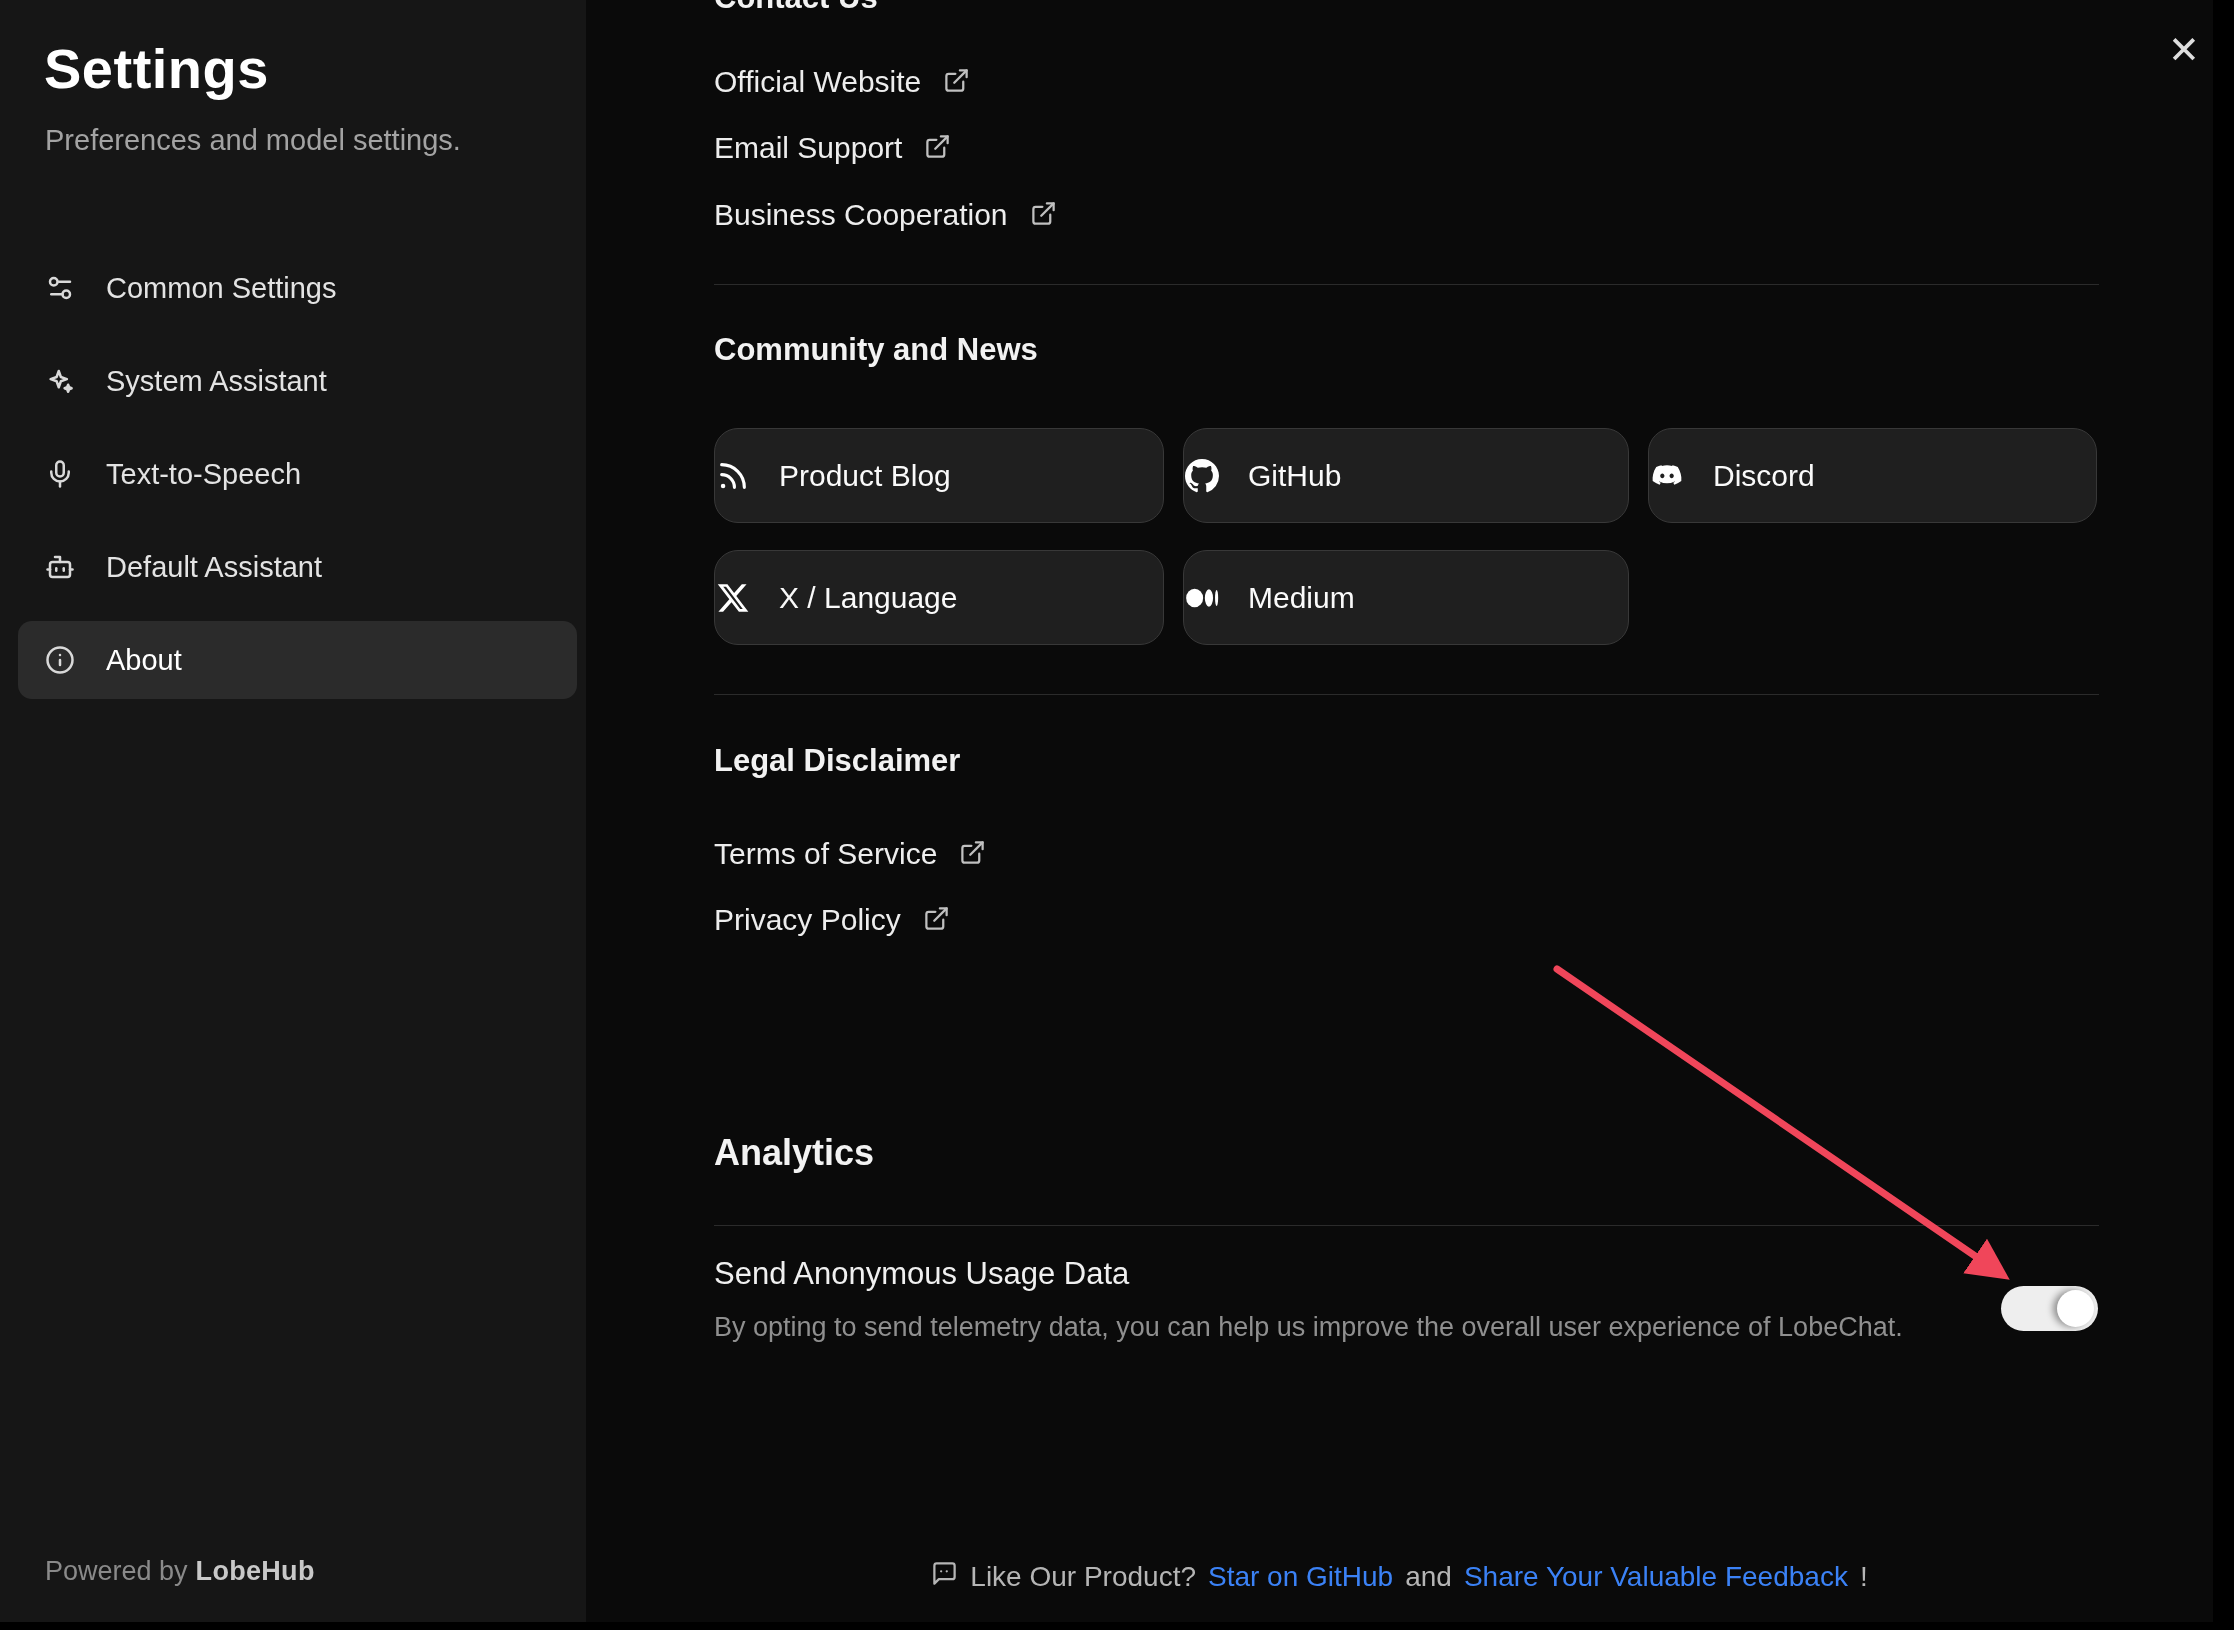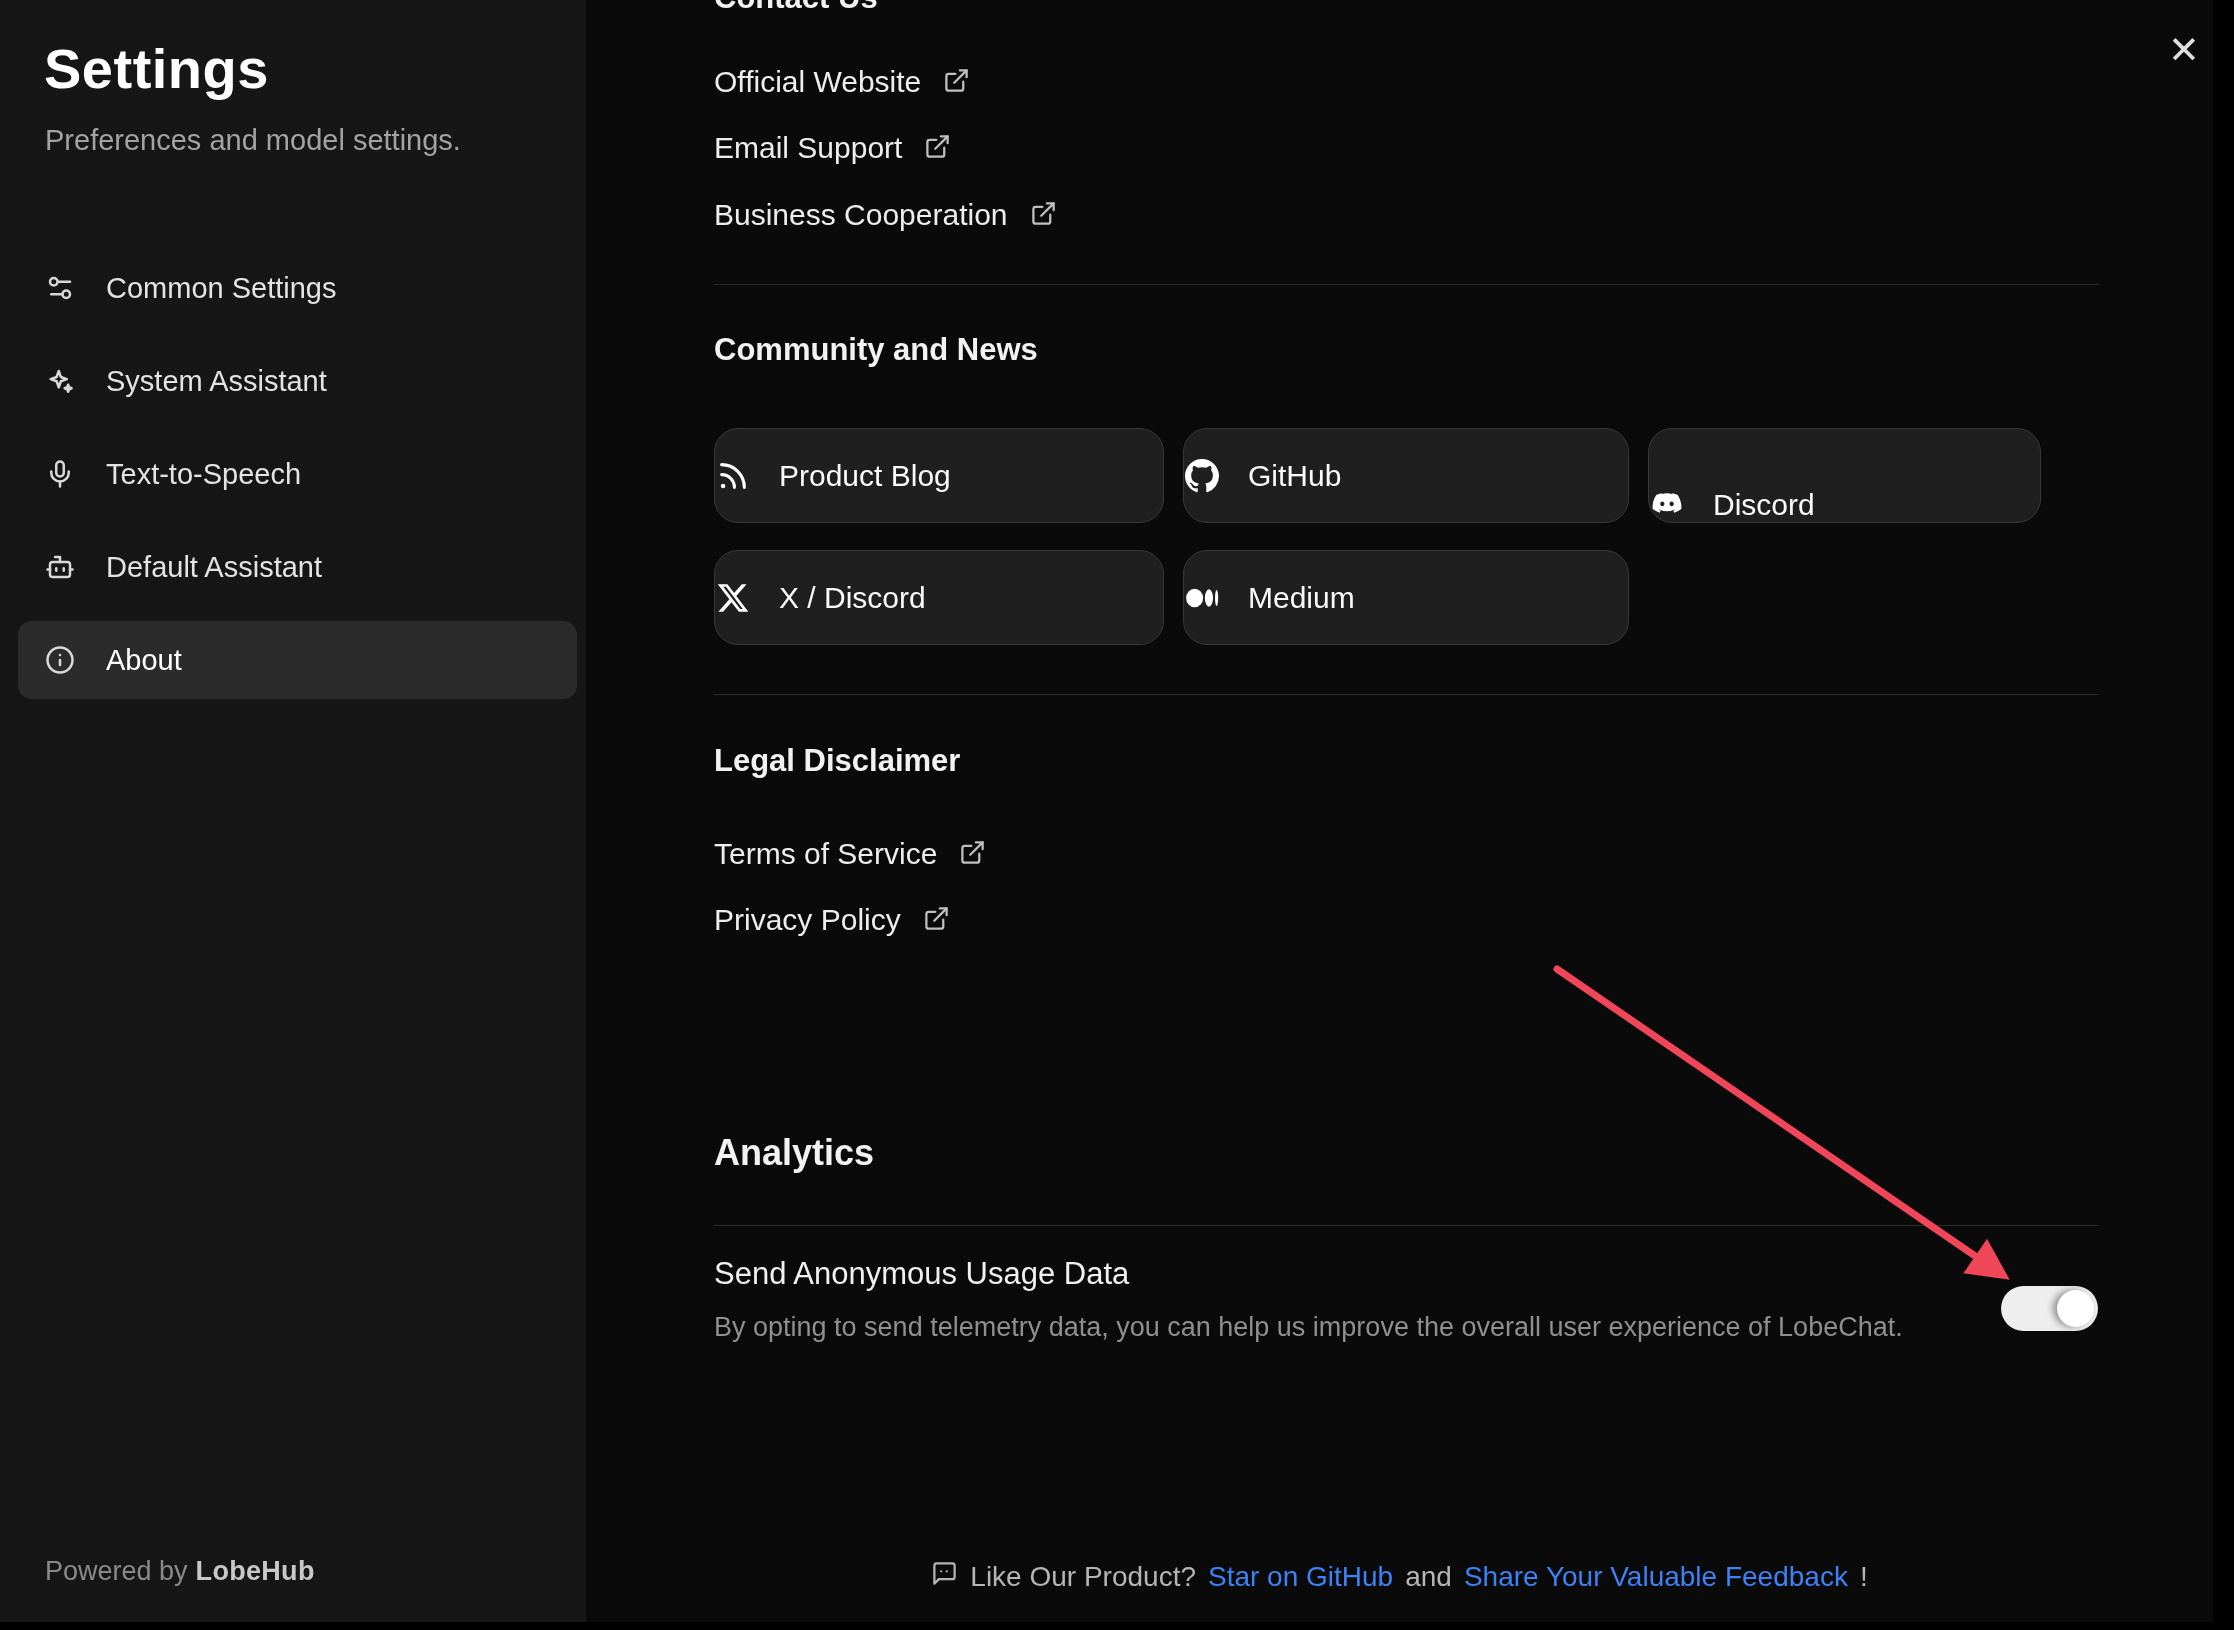--- a/index.html
+++ b/index.html
@@ -34,21 +34,21 @@
   .sec-heading { left:128px; font-size:31px; font-weight:700; color:#f2f2f2; }
   #community-heading { top:332px; }
   #legal-heading { top:743px; }
   #analytics-heading { top:1132px; font-size:36px; }
   .sbtn { position:absolute; height:95px; border-radius:24px; background:#1f1f1f; border:1px solid #383838;
           display:flex; align-items:center; gap:28px; color:#fafafa; font-size:30px; cursor:pointer; }
   .sbtn .bicon { width:36px; height:36px; display:inline-flex; align-items:center; justify-content:center; }
   .sbtn .bicon svg { width:34px; height:34px; }
   #btn-blog    { top:428px; left:128px;  width:450px; }
   #btn-github  { top:428px; left:597px;  width:446px; }
-  #btn-discord { top:428px; left:1062px; width:393px;align-items:flex-end; }
+  #btn-discord { top:428px; left:1062px; width:449px; }
   #btn-x       { top:550px; left:128px;  width:450px; }
   #btn-medium  { top:550px; left:597px;  width:446px; }
   #legal-link-1 { top:831px; } #legal-link-2 { top:897px; }
   #setting-label { left:128px; top:1256px; font-size:31px; color:#f0f0f0; }
   #setting-desc  { left:128px; top:1312px; font-size:27px; color:#8f8f8f; }
   .switch { left:1415px; top:1286px; width:97px; height:45px; border-radius:23px; background:#eeeeee; cursor:pointer; }
   .knob { position:absolute; right:4px; top:4px; width:37px; height:37px; border-radius:50%;
           background:#ffffff; box-shadow:-4px 0 7px rgba(0,0,0,.4); }
   .main-footer { left:0; width:100%; top:1560px; display:flex; justify-content:center; align-items:center;
                  gap:12px; font-size:28px; color:#b5b5b5; }
@@ -193,21 +193,21 @@
           </svg>
       </span>
       <span>Discord</span>
     </div>
     <div class="sbtn" id="btn-x">
       <span class="bicon">
         <svg viewBox="0 0 24 24">
             <path fill="#fff" d="M18.244 2.25h3.308l-7.227 8.26 8.502 11.24H16.17l-5.214-6.817L4.99 21.75H1.68l7.73-8.835L1.254 2.25H8.08l4.713 6.231 5.451-6.231zm-1.161 17.52h1.833L7.084 4.126H5.117l11.966 15.644z"></path>
           </svg>
       </span>
-      <span>X / Discord</span>
+      <span>X / Language</span>
     </div>
     <div class="sbtn" id="btn-medium">
       <span class="bicon">
         <svg viewBox="0 0 24 24">
             <ellipse cx="6.8" cy="12" rx="6" ry="6.6" fill="#fff"></ellipse>
             <ellipse cx="16.9" cy="12" rx="2.9" ry="6.1" fill="#fff"></ellipse>
             <ellipse cx="22.3" cy="12" rx="1.1" ry="5.7" fill="#fff"></ellipse>
           </svg>
       </span>
       <span>Medium</span>

